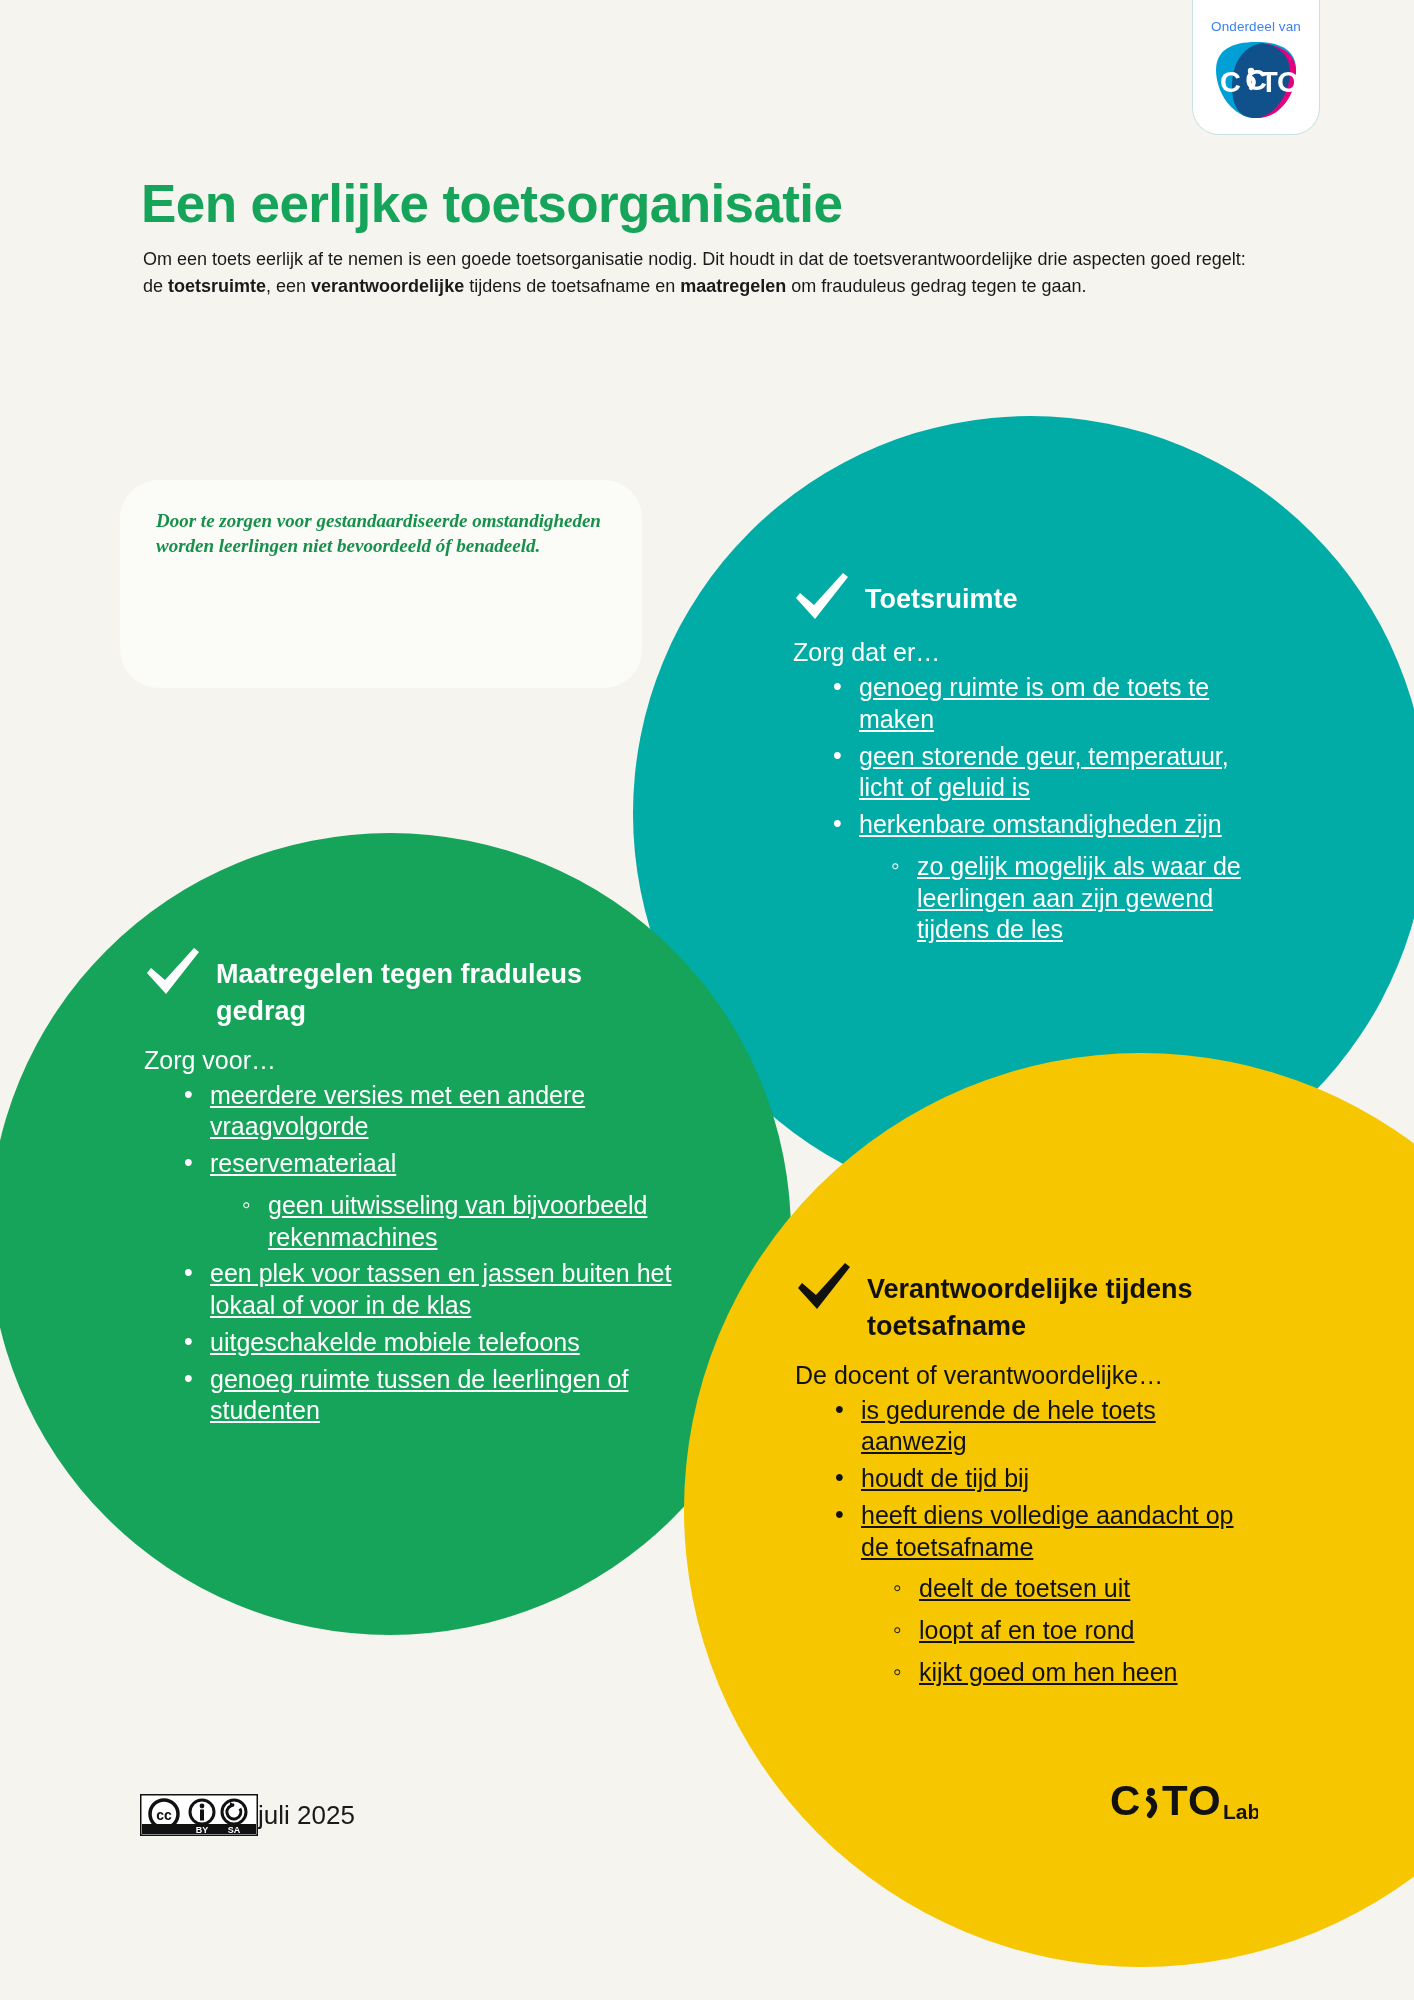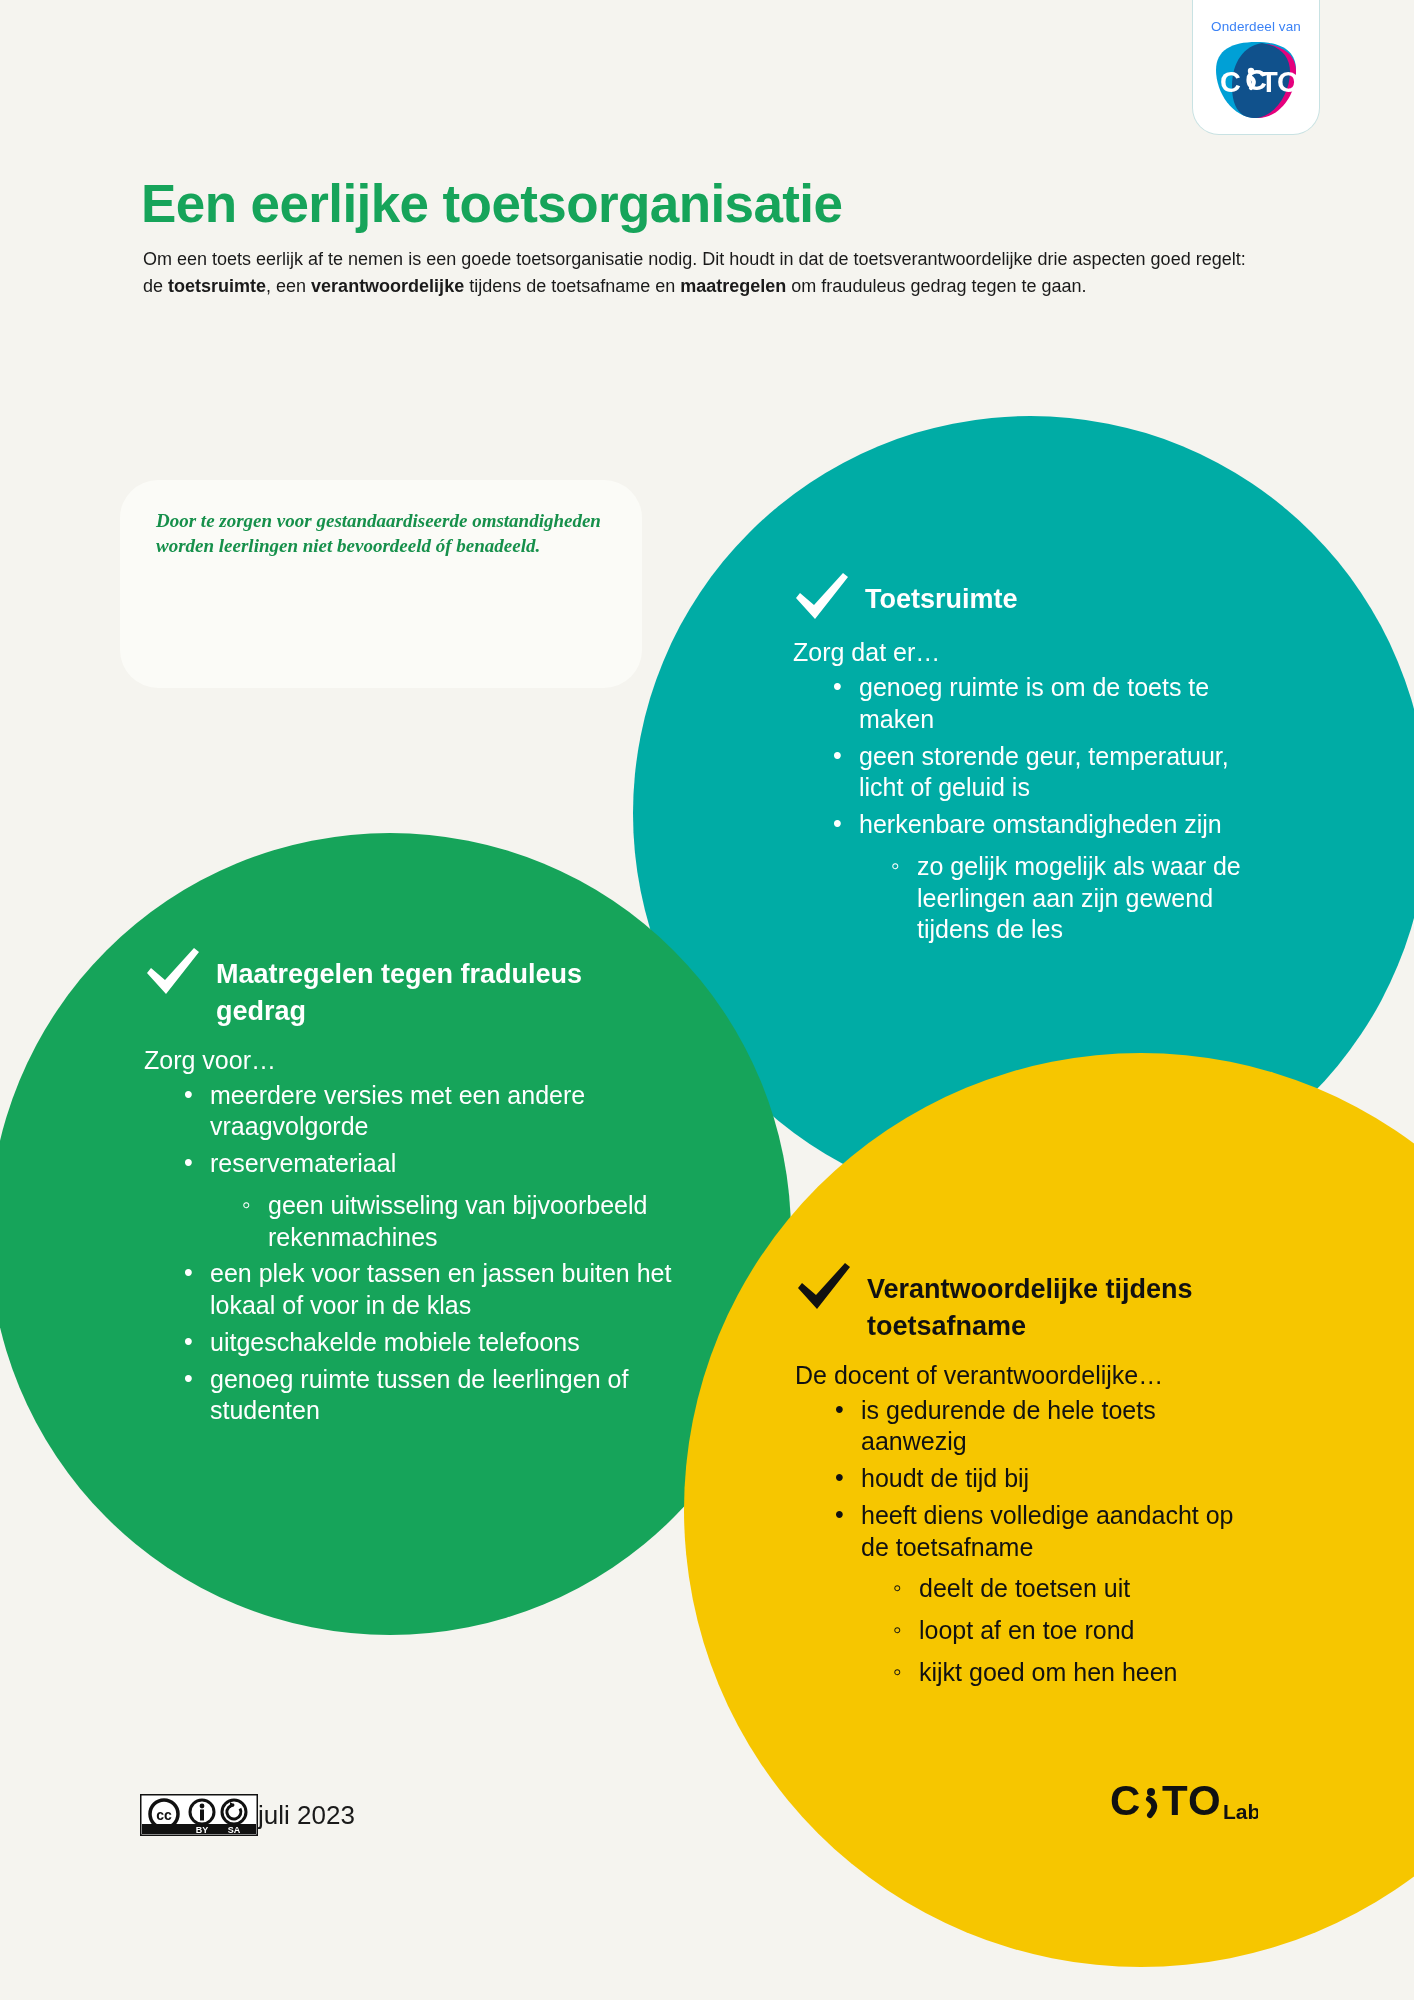--- a/index.html
+++ b/index.html
@@ -149,20 +149,21 @@
     margin: 2px 0 0 0;
     padding-left: 40px;
     list-style: none;
   }
   ul.lvl1 > li {
     position: relative;
     font-size: 25px;
     line-height: 1.27;
     margin-bottom: 5px;
     padding-left: 26px;
+    text-decoration: underline;
   }
   ul.lvl1 > li::before {
     content: "\2022";
     position: absolute;
     left: 0;
     top: -1px;
     font-size: 25px;
   }
   ul.lvl2 {
     margin: 4px 0 2px 0;
@@ -326,21 +327,21 @@
         <circle cx="62" cy="18" r="12" fill="none" stroke="#111111" stroke-width="3"></circle>
         <circle cx="62" cy="12" r="2.4" fill="#111111"></circle>
         <rect x="60" y="15.5" width="4" height="11" fill="#111111"></rect>
         <circle cx="94" cy="18" r="12" fill="none" stroke="#111111" stroke-width="3"></circle>
         <path d="M94 11 a7 7 0 1 0 6 3.6" fill="none" stroke="#111111" stroke-width="3"></path>
         <path d="M90 8 l5 3 l-5 3 Z" fill="#111111"></path>
         <text x="62" y="39" text-anchor="middle" font-family="Liberation Sans, sans-serif" font-size="9" font-weight="bold" fill="#ffffff">BY</text>
         <text x="94" y="39" text-anchor="middle" font-family="Liberation Sans, sans-serif" font-size="9" font-weight="bold" fill="#ffffff">SA</text>
       </svg>
     </span>
-    <span class="footer-date">juli 2023</span>
+    <span class="footer-date">juli 2025</span>
   </div>
 
   <div class="citolab-logo">
     <svg viewBox="0 0 148 56" width="148" height="56" aria-hidden="true">
       <g fill="#111111" font-family="Liberation Sans, sans-serif" font-weight="bold">
         <text x="0" y="40" font-size="42">C</text>
         <text x="52" y="40" font-size="42">T</text>
         <text x="78" y="40" font-size="42">O</text>
         <text x="113" y="44" font-size="21">Lab</text>
       </g>

